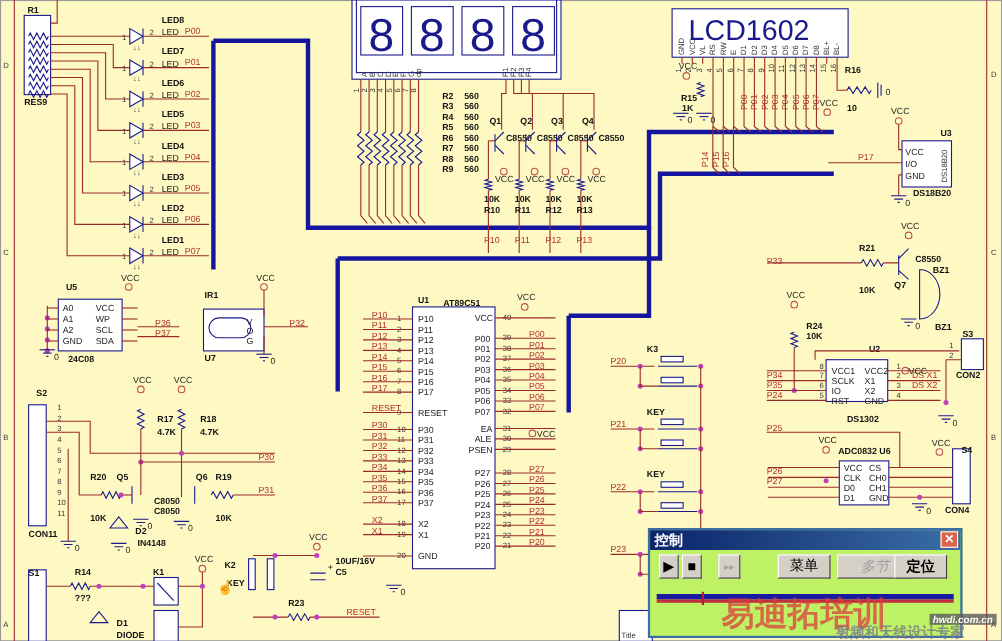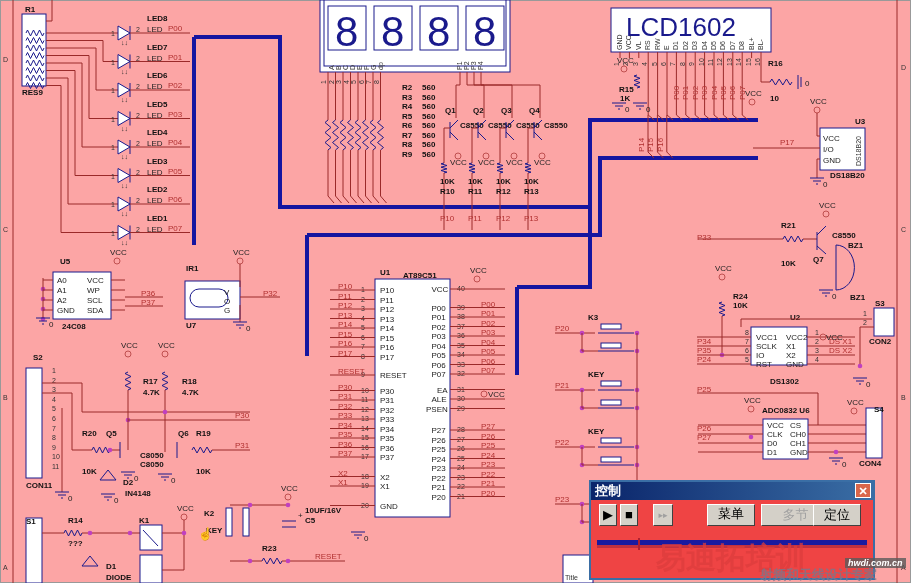--- a/index.html
+++ b/index.html
@@ -1,29 +1,29 @@
 <!DOCTYPE html>
 <html><head>
 <meta charset="utf-8">
 <style>
   html,body{margin:0;padding:0;background:#fff;}
   body{width:911px;height:583px;position:relative;overflow:hidden;font-family:"Liberation Sans",sans-serif;}
-  #sheet{position:absolute;left:0;top:0;width:911px;height:583px;background:#fca5a5;}
+  #sheet{position:absolute;left:0;top:0;width:911px;height:583px;background:#fef9c3;}
   svg text{font-family:"Liberation Sans",sans-serif;}
   .lbl{font-size:8px;fill:#222;}
   .net{font-size:8px;fill:#b03030;}
   .pin{font-size:7px;fill:#333;}
   .ref{font-size:8px;fill:#111;font-weight:bold;}
   .w{stroke:#9a2a2a;stroke-width:1;fill:none;}
   .b{stroke:#1a1a8c;stroke-width:1;fill:none;}
   .bus{stroke:#1515a0;stroke-width:4;fill:none;}
   .box{stroke:#1a1a8c;stroke-width:1;fill:#fff;}
   .dot{fill:#c040c0;}
   
-  #ctrl{position:absolute;left:589px;top:480px;width:286px;height:100px;background:#ef4444;border:2px solid #3a6ea5;box-sizing:border-box;}
+  #ctrl{position:absolute;left:589px;top:480px;width:286px;height:100px;background:#bef264;border:2px solid #3a6ea5;box-sizing:border-box;}
   #ctrl .title{height:18px;background:linear-gradient(90deg,#0a246a,#3a6ea5);color:#fff;font-weight:bold;font-size:13px;line-height:18px;padding-left:4px;position:relative;}
   #ctrl .close{position:absolute;right:2px;top:1px;width:16px;height:15px;background:#d9664a;border:1px solid #fff;color:#fff;font-size:11px;line-height:14px;text-align:center;box-sizing:border-box;}
   #ctrl .tb{position:absolute;top:22px;height:22px;background:#d4d0c8;border:1px solid;border-color:#fff #404040 #404040 #fff;box-sizing:border-box;font-size:13px;text-align:center;line-height:20px;color:#000;}
   #ctrl .tb.dis{color:#a0a0a0;}
   #ctrl .track{position:absolute;left:6px;top:58px;width:270px;height:8px;}
   #ctrl .status{position:absolute;left:8px;top:80px;font-size:12px;font-family:"DejaVu Sans Mono",monospace;color:#111;}
   .wm{position:absolute;font-weight:bold;}
 </style>
 </head>
 <body>
@@ -874,22 +874,22 @@
 
 <div id="ctrl">
   <div class="title">
     <span>控制</span>
     <div class="close">✕</div>
   </div>
   <div class="tb" style="left:8px;width:18px;">▶</div>
   <div class="tb" style="left:29px;width:18px;">■</div>
   <div class="tb dis" style="left:62px;width:20px;font-size:9px;">▸▸</div>
   <div class="tb" style="left:116px;width:48px;font-family:Liberation Mono, monospace;">菜单</div>
-  <div class="tb dis" style="left:170px;width:69px;">多节</div>
-  <div class="tb" style="left:222px;width:48px;">定位</div>
+  <div class="tb dis" style="left:170px;width:69px;font-style:italic;">多节</div>
+  <div class="tb" style="left:222px;width:48px;font-weight:bold;">定位</div>
   <div class="track">
     <div style="position:absolute;left:0;top:0;width:100%;height:5px;background:#1a1aa0;"></div>
     <div style="position:absolute;left:0;top:5px;width:100%;height:3px;background:#c03040;"></div>
     <div id="thumb" style="position: absolute; top: -2px; width: 2px; height: 12px; background: rgb(176, 32, 48); left: 15%;"></div>
   </div>
 </div>
 
 <div class="wm" style="left:656px;top:538px;font-size:30px;color:rgba(220,60,60,0.75);">易迪拓培训</div>
 <div class="wm" style="left:760px;top:566px;font-size:13px;color:rgba(120,120,140,0.8);">射频和天线设计专家</div>
 <div class="wm" style="left:845px;top:558px;font-size:9px;color:#fff;background:rgba(90,90,90,0.8);padding:0 3px;font-style:italic;">hwdi.com.cn</div>

